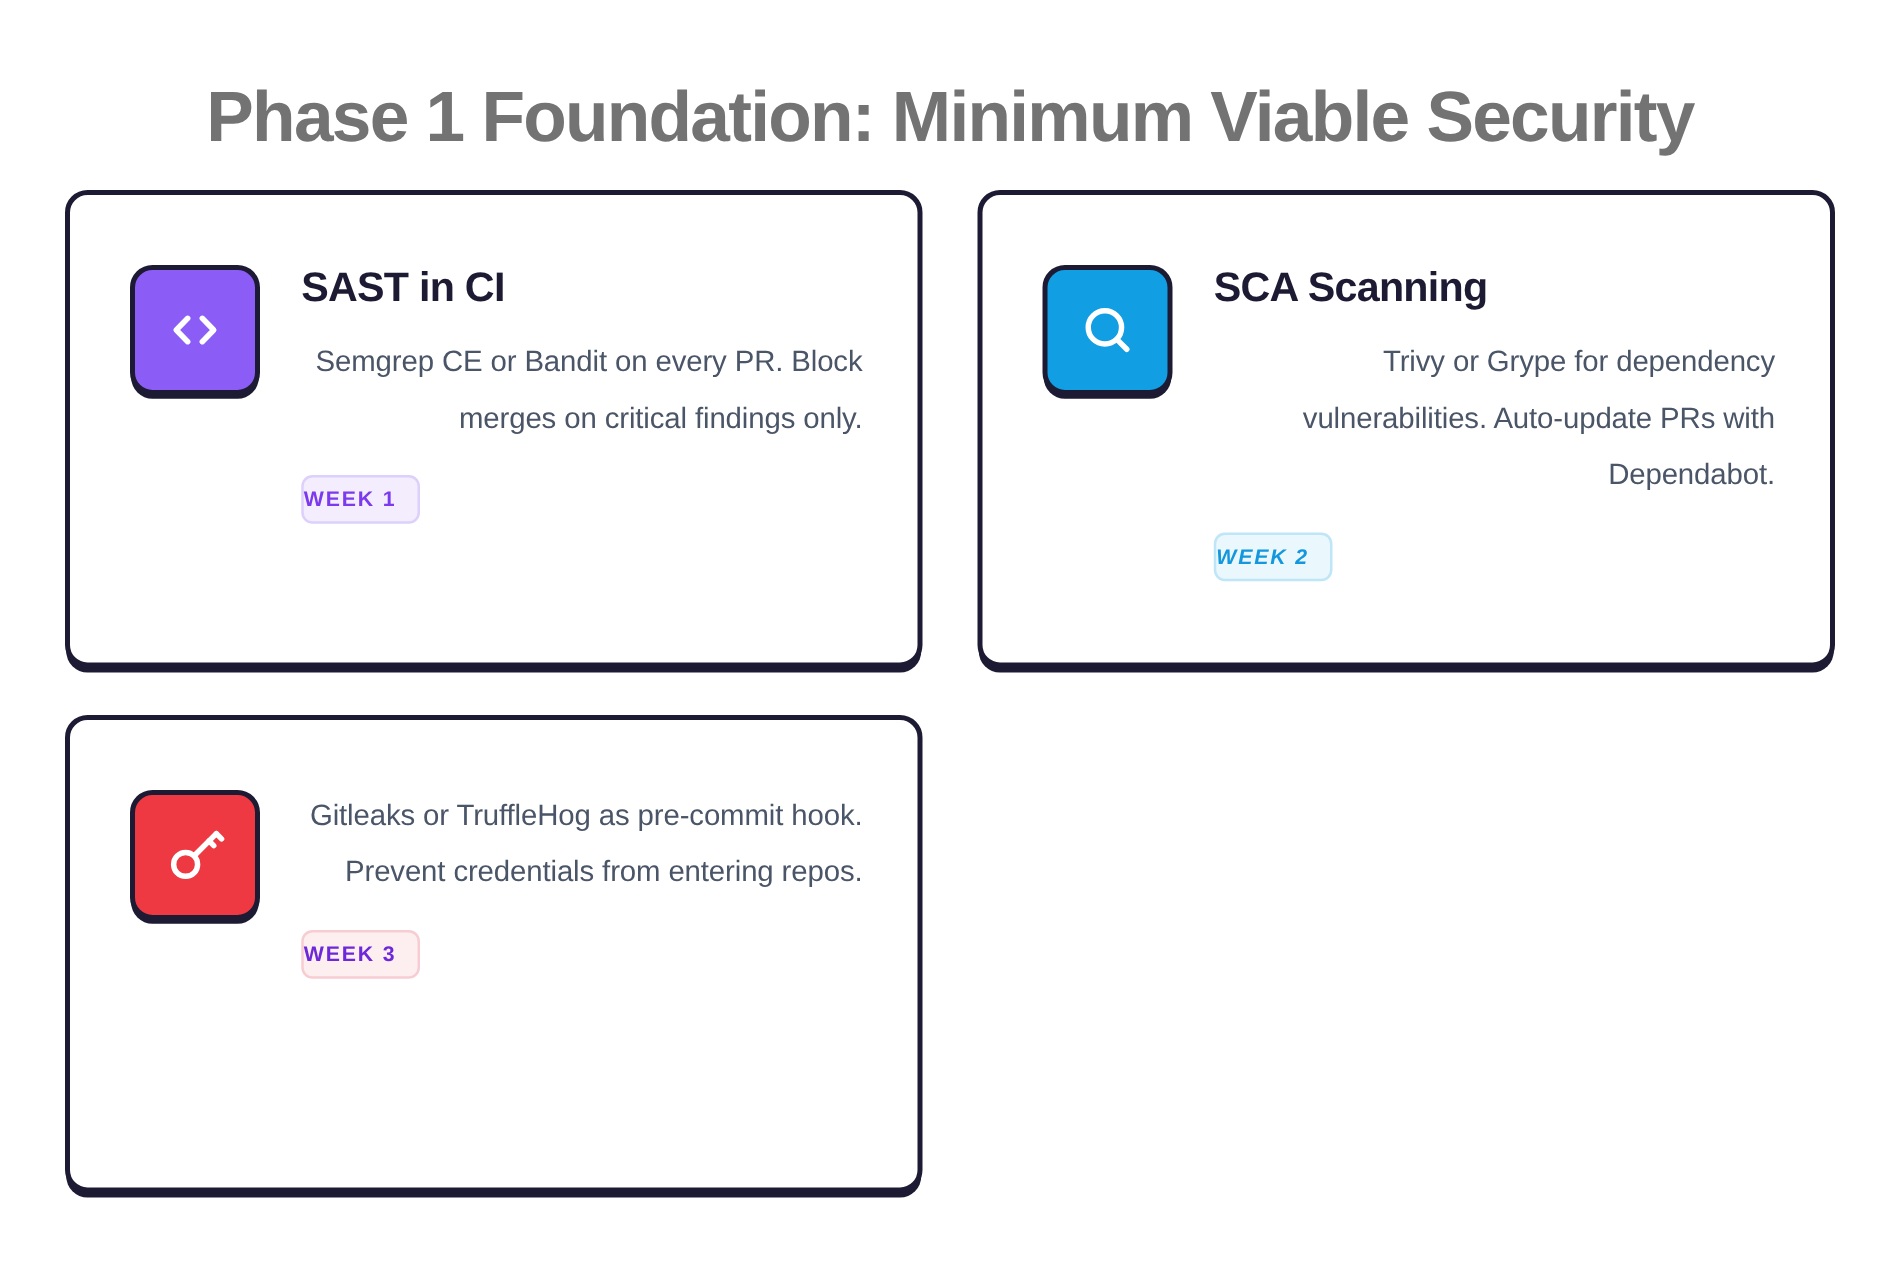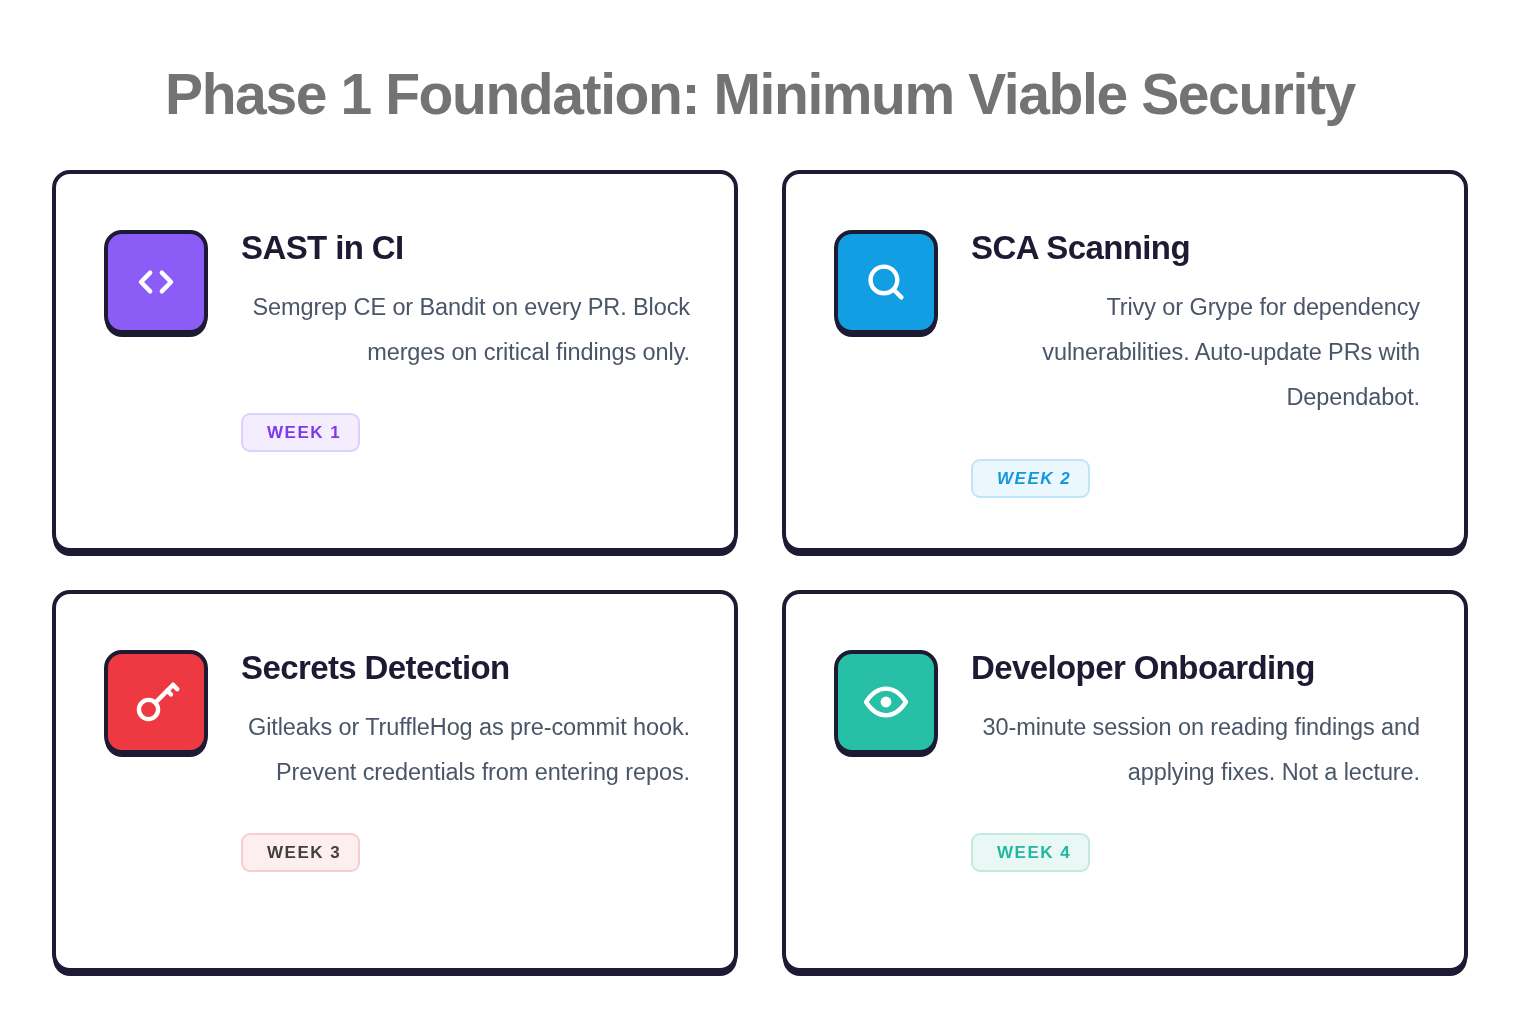--- a/index.html
+++ b/index.html
@@ -31,21 +31,21 @@
     font-weight: 700;
     letter-spacing: -1.4px;
     color: #737373;
     line-height: 1.15;
     white-space: nowrap;
   }
 
   
   .grid {
     position: absolute;
-    top: 170px;
+    top: 152px;
     left: 52px;
     width: 1164px;
     height: 800px;
     display: grid;
     grid-template-columns: 686px 686px;
     grid-template-rows: 382px 382px;
     column-gap: 44px;
     row-gap: 38px;
   }
 
@@ -96,22 +96,22 @@
     font-size: 23.5px;
     font-weight: 400;
     color: #4A5568;
     line-height: 1.93;
     letter-spacing: -0.1px;
     text-align: right;
   }
 
   .badge {
     display: inline-block;
-    margin-top: 38px;
-    padding: 9px 17px 9px 24px;
+    margin-top: 23px;
+    padding: 9px 17px 9px 0;
     border-radius: 9px;
     border: 2px solid transparent;
     font-size: 17px;
     font-weight: 700;
     letter-spacing: 1.5px;
     line-height: 1;
     text-transform: uppercase;
   }
 </style>
 </head>
@@ -160,36 +160,20 @@
         <span>
           <svg width="50" height="50" viewBox="0 0 24 24" fill="none" stroke="#ffffff" stroke-width="2.1" stroke-linecap="round" stroke-linejoin="round">
             <circle cx="8.4" cy="15.6" r="4.6"></circle>
             <line x1="11.7" y1="12.3" x2="20.2" y2="3.8"></line>
             <line x1="20.2" y1="3.8" x2="22.2" y2="5.8"></line>
             <line x1="17.4" y1="6.6" x2="19.2" y2="8.4"></line>
           </svg>
         </span>
       </div>
       <div class="card-body">
-        <div class="card-title">Secrets Detection</div>
         <div class="card-desc">Gitleaks or TruffleHog as pre-commit hook. Prevent credentials from entering repos.</div>
-        <div class="badge" style="color: #404040; background: rgb(253, 238, 240); border-color: rgb(248, 205, 210);">WEEK 3</div>
+        <div class="badge" style="color: #6d28d9; background: rgb(253, 238, 240); border-color: rgb(248, 205, 210);">WEEK 3</div>
       </div>
     </div>
 
-    <div class="card">
-      <div class="icon-tile" style="background: rgb(39, 191, 166);">
-        <span>
-          <svg width="50" height="50" viewBox="0 0 24 24" fill="none" stroke="#ffffff" stroke-width="2.1" stroke-linecap="round" stroke-linejoin="round">
-            <path d="M2.4 12 C5.4 7.4 8.7 5.6 12 5.6 C15.3 5.6 18.6 7.4 21.6 12 C18.6 16.6 15.3 18.4 12 18.4 C8.7 18.4 5.4 16.6 2.4 12 Z"></path>
-            <circle cx="12" cy="12" r="2.6" fill="#ffffff" stroke="none"></circle>
-          </svg>
-        </span>
-      </div>
-      <div class="card-body">
-        <div class="card-title">Developer Onboarding</div>
-        <div class="card-desc">30-minute session on reading findings and applying fixes. Not a lecture.</div>
-        <div class="badge" style="color: rgb(34, 183, 158); background: rgb(234, 248, 245); border-color: rgb(195, 233, 226);">WEEK 4</div>
-      </div>
-    </div>
 
   </div>
 </div>
 
 </body></html>

